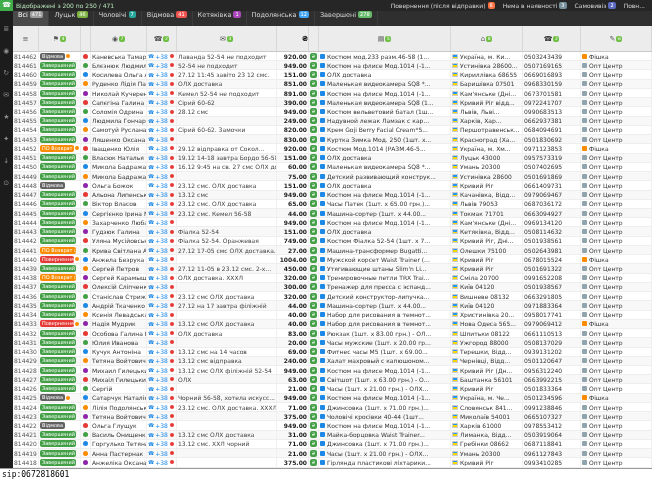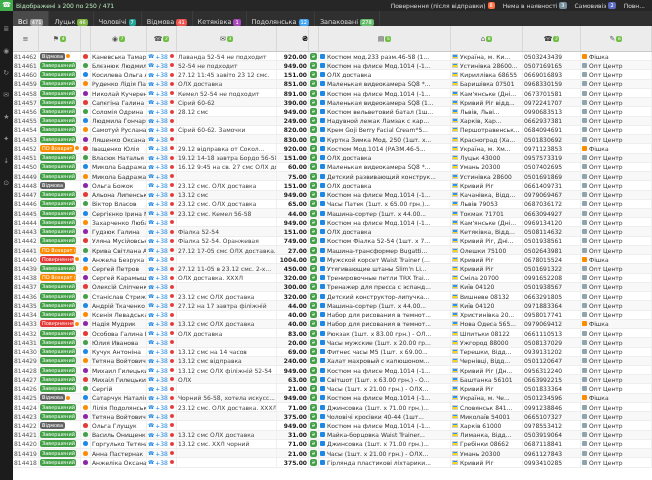--- a/index.html
+++ b/index.html
@@ -11,21 +11,21 @@
   .sb-top { width:13px; height:11px; background:#3fae4a; color:#fff; font-size:7px; line-height:11px; text-align:center; cursor:pointer; }
   .sb-icon { color:#8f8f8f; font-size:7px; margin-top:14px; cursor:pointer; }
   
   .content { flex:1; display:flex; flex-direction:column; min-width:0; }
   .hdrA { height:11px; background:#262626; color:#c9c9c9; font-size:6px; display:flex; align-items:center; padding:0 3px; flex:none; }
   .pag { color:#b5e3b8; white-space:nowrap; }
   .spacer { flex:1; }
   .ovtab { display:flex; align-items:center; gap:2px; color:#d4d4d4; padding:0 4px; white-space:nowrap; cursor:pointer; }
   .badge { display:inline-block; min-width:7px; padding:0 2px; border-radius:2px; background:#666; color:#fff; font-size:5px; line-height:7px; text-align:center; }
   .hdrB { height:15px; background:#2f2f2f; display:flex; align-items:center; font-size:6.5px; color:#d8d8d8; flex:none; overflow:hidden; }
-  .tab { display:flex; align-items:flex-end; gap:2px; padding:0 5px; height:100%; border-right:1px solid #3c3c3c; white-space:nowrap; cursor:pointer; }
+  .tab { display:flex; align-items:flex-start; gap:2px; padding:0 5px; height:100%; border-right:1px solid #3c3c3c; white-space:nowrap; cursor:pointer; }
   .tab.active { background:#4a4a4a; color:#fff; }
   .colhdr { height:26px; background:#ececec; border-bottom:1px solid #c9c9c9; display:flex; align-items:center; font-size:7px; color:#555; flex:none; }
   .col { display:flex; align-items:center; justify-content:center; gap:1px; border-right:1px solid #d8d8d8; height:100%; cursor:pointer; overflow:hidden; }
   .colic { font-size:7px; }
   .colbadge { background:#6fbf44; color:#fff; font-size:4.5px; line-height:6px; min-width:6px; text-align:center; border-radius:2px; padding:0 1px; }
   
   .rows { flex:1; overflow:hidden; font-size:6px; color:#333; background:#fff; }
   .row { display:flex; align-items:center; height:9.24px; border-bottom:1px solid #eeeeee; cursor:pointer; }
   .row:nth-child(even) { background:#f8f8f8; }
   .cell { padding:0 1px; white-space:nowrap; overflow:hidden; border-right:1px solid #f0f0f0; height:100%; display:flex; align-items:center; }
@@ -113,21 +113,21 @@
           </div>
           <div class="tab">
             <span>Кетяківка</span>
             <span class="badge" style="background: rgb(171, 71, 188);">1</span>
           </div>
           <div class="tab">
             <span>Подолянська</span>
             <span class="badge" style="background: rgb(66, 165, 245);">12</span>
           </div>
           <div class="tab">
-            <span>Запаковані</span>
+            <span>Завершені</span>
             <span class="badge" style="background: rgb(102, 187, 106);">278</span>
           </div>
         </div>
       <div class="colhdr" id="colhdr">
           <div class="col c-id">
             <span class="colic">≡</span>
           </div>
           <div class="col c-status">
             <span class="colic">⚑</span>
             <span class="colbadge">4</span>
@@ -1693,13 +1693,16 @@
     </div>
     <div class="cell c-phone">0993410285</div>
     <div class="cell c-source">
       <span class="src-ic" style="background: rgb(144, 164, 174);"></span>
       <span style="overflow:hidden;white-space:nowrap;">Опт Центр</span>
     </div>
   </div>
         </div>
     </div>
   </div>
+  <div class="statusbar">
+    <span>sip:0672818601</span>
+  </div>
 </div>
 
 </body></html>

